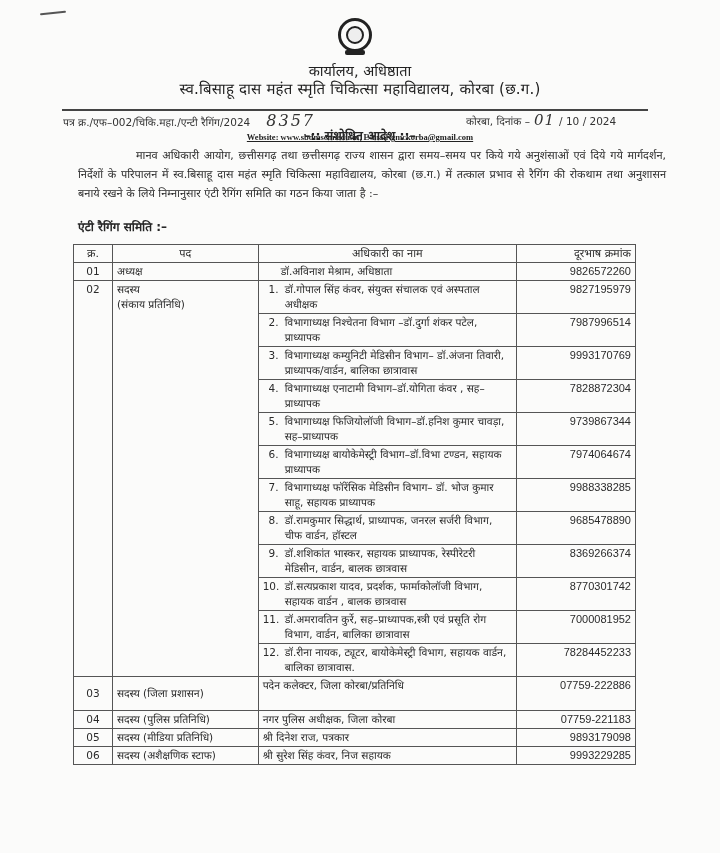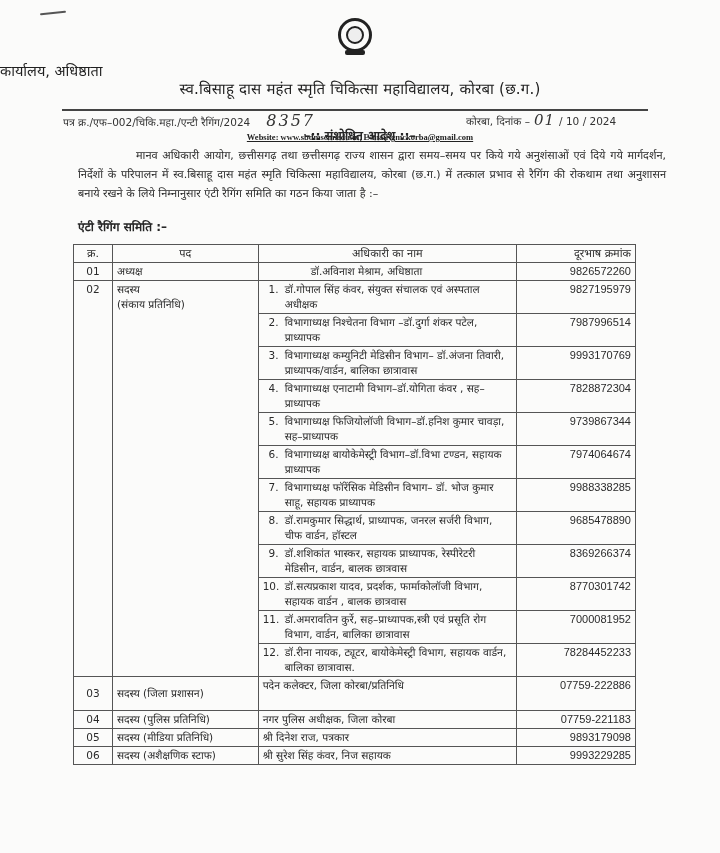--- a/index.html
+++ b/index.html
@@ -4,21 +4,21 @@
 <style>
   html, body { margin:0; padding:0; }
   body {
     width:720px; height:853px; background:#fbfbfa; position:relative; overflow:hidden;
     font-family:"DejaVu Sans", sans-serif; color:#262626;
   }
   .pen-mark { position:absolute; left:40px; top:12px; width:26px; height:2px; background:#555; transform:rotate(-6deg); border-radius:1px; }
   .logo { position:absolute; left:338px; top:18px; width:34px; height:34px; border-radius:50%; border:3px solid #222; box-sizing:border-box; display:flex; align-items:center; justify-content:center; }
   .logo .inner { width:18px; height:18px; border-radius:50%; border:2px solid #222; box-sizing:border-box; background:#eee; font-size:7px; font-weight:bold; text-align:center; line-height:14px; }
   .logo .ribbon { position:absolute; bottom:-6px; left:4px; width:20px; height:5px; background:#222; border-radius:2px; }
-  .h-office { position:absolute; left:0; width:720px; top:60px; text-align:left; font-size:14.5px; color:#1f1f1f; }
+  .h-office { position:absolute; left:0; width:720px; top:60px; text-align:center; font-size:14.5px; color:#1f1f1f; }
   .h-college { position:absolute; left:0; width:720px; top:78px; text-align:center; font-size:15px; color:#1f1f1f; letter-spacing:0.2px; }
   .h-web { position:absolute; left:0; width:720px; top:98px; text-align:center; font-family:"Liberation Serif", serif; font-size:8.5px; font-weight:bold; text-decoration:underline; color:#222;margin-top:34px; }
   .rule { position:absolute; left:62px; top:109px; width:586px; height:1.5px; background:#444; }
   .ref { position:absolute; left:63px; top:111px; font-size:10.5px; color:#333; }
   .ref .hand { font-family:"DejaVu Serif", serif; font-style:italic; font-size:16px; color:#333; letter-spacing:2px; margin-left:16px; }
   .date { position:absolute; left:466px; top:111px; font-size:10.5px; color:#333; }
   .date .hand { font-family:"DejaVu Serif", serif; font-style:italic; font-size:15px; margin:0 4px; letter-spacing:1px; }
   .order-title { position:absolute; left:0; width:720px; top:127px; text-align:center; font-size:12.5px; font-weight:bold; }
   .para { position:absolute; left:78px; top:146px; width:588px; font-size:11px; line-height:19px; text-align:justify; color:#2a2a2a; }
   .para .indent { display:inline-block; width:58px; }
@@ -66,21 +66,21 @@
   <tbody>
       <tr>
     <th class="c-no">क्र.</th>
     <th class="c-post">पद</th>
     <th class="c-name">अधिकारी का नाम</th>
     <th class="c-phone">दूरभाष क्रमांक</th>
   </tr>
   <tr>
     <td class="c-no">01</td>
     <td>अध्यक्ष</td>
-    <td style="padding-left:52px">डॉ.अविनाश मेश्राम, अधिष्ठाता</td>
+    <td style="padding-left:22px">डॉ.अविनाश मेश्राम, अधिष्ठाता</td>
     <td class="c-phone ph">9826572260</td>
   </tr>
   <tr>
     <td class="c-no" rowspan="12">02</td>
     <td rowspan="12">
       <div>सदस्य</div>
       <div>(संकाय प्रतिनिधि)</div>
     </td>
     <td>
           <div class="member">

